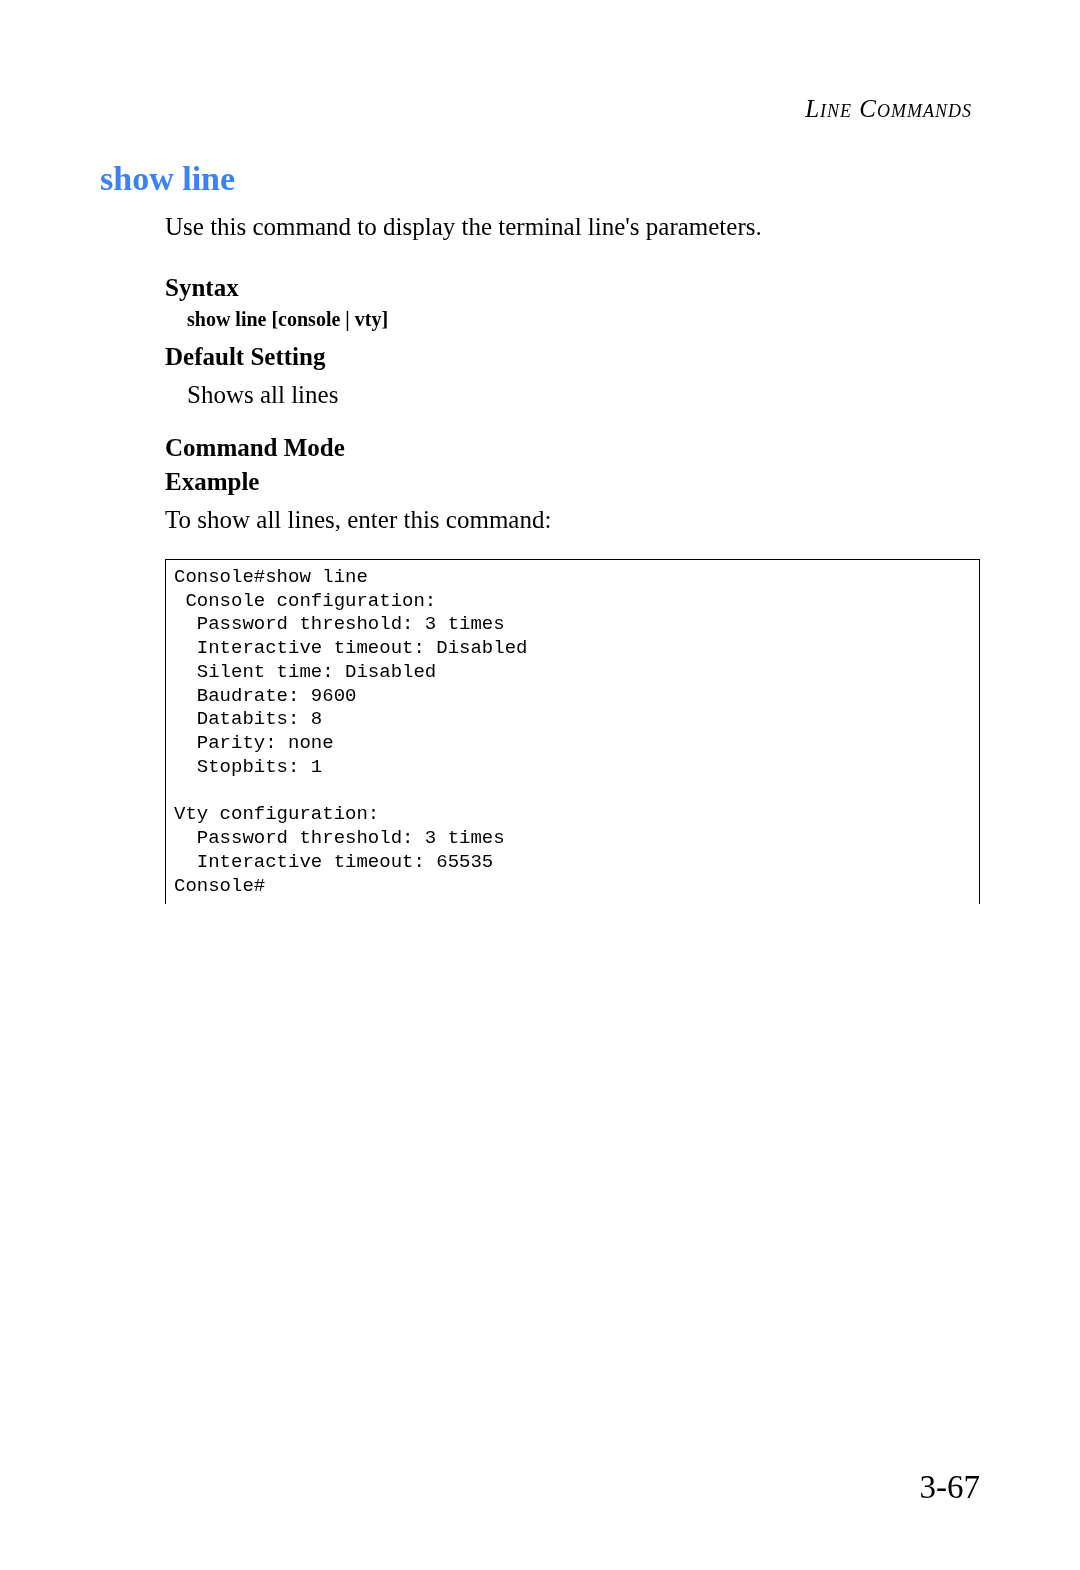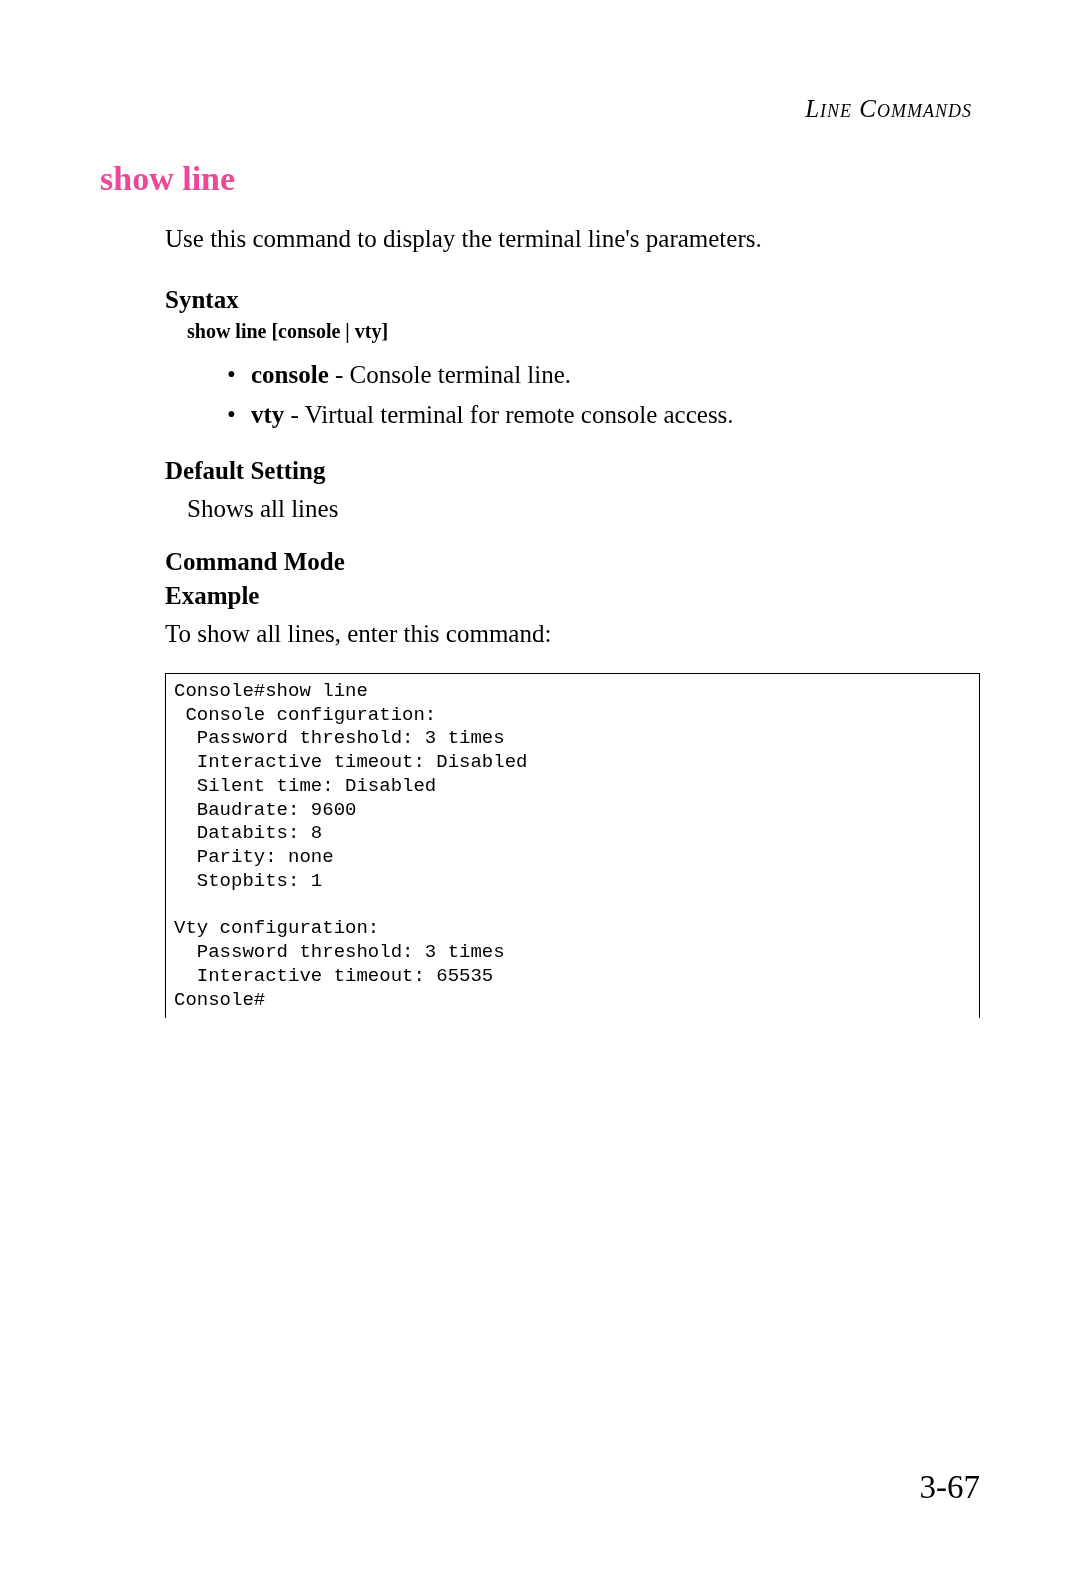--- a/index.html
+++ b/index.html
@@ -19,25 +19,25 @@
     .header-label {
       position: absolute;
       top: 95px;
       right: 108px;
       font-style: italic;
       font-size: 25px;
       letter-spacing: 1px;
       font-variant: small-caps;
     }
     .page-title {
-      color: #ec4899;
+      color: #3b82f6;
       font-weight: bold;
       font-size: 34px;
       margin-top: 65px;
-      margin-bottom: 24px;
+      margin-bottom: 12px;
       font-family: Garamond, Georgia, serif;
     }
     .content {
       margin-left: 65px;
     }
     .intro {
       font-size: 25px;
       margin-bottom: 30px;
       line-height: 1.35;
     }
@@ -108,28 +108,20 @@
 
 <h1 class="page-title">show line</h1>
 
 <div class="content">
 
   <p class="intro">Use this command to display the terminal line's parameters.</p>
 
   <p class="section-heading">Syntax</p>
   <p class="syntax-line">show line [console | vty]</p>
 
-  <ul class="param-list">
-    <li>
-      <span class="param-name">console</span><span> - Console terminal line.</span>
-    </li>
-    <li>
-      <span class="param-name">vty</span><span> - Virtual terminal for remote console access.</span>
-    </li>
-  </ul>
 
   <p class="section-heading">Default Setting</p>
   <p class="body-text">Shows all lines</p>
 
   <p class="section-heading">Command Mode</p>
 
   <p class="section-heading">Example</p>
   <p class="example-intro">To show all lines, enter this command:</p>
 
   <div class="code-box">Console#show line

